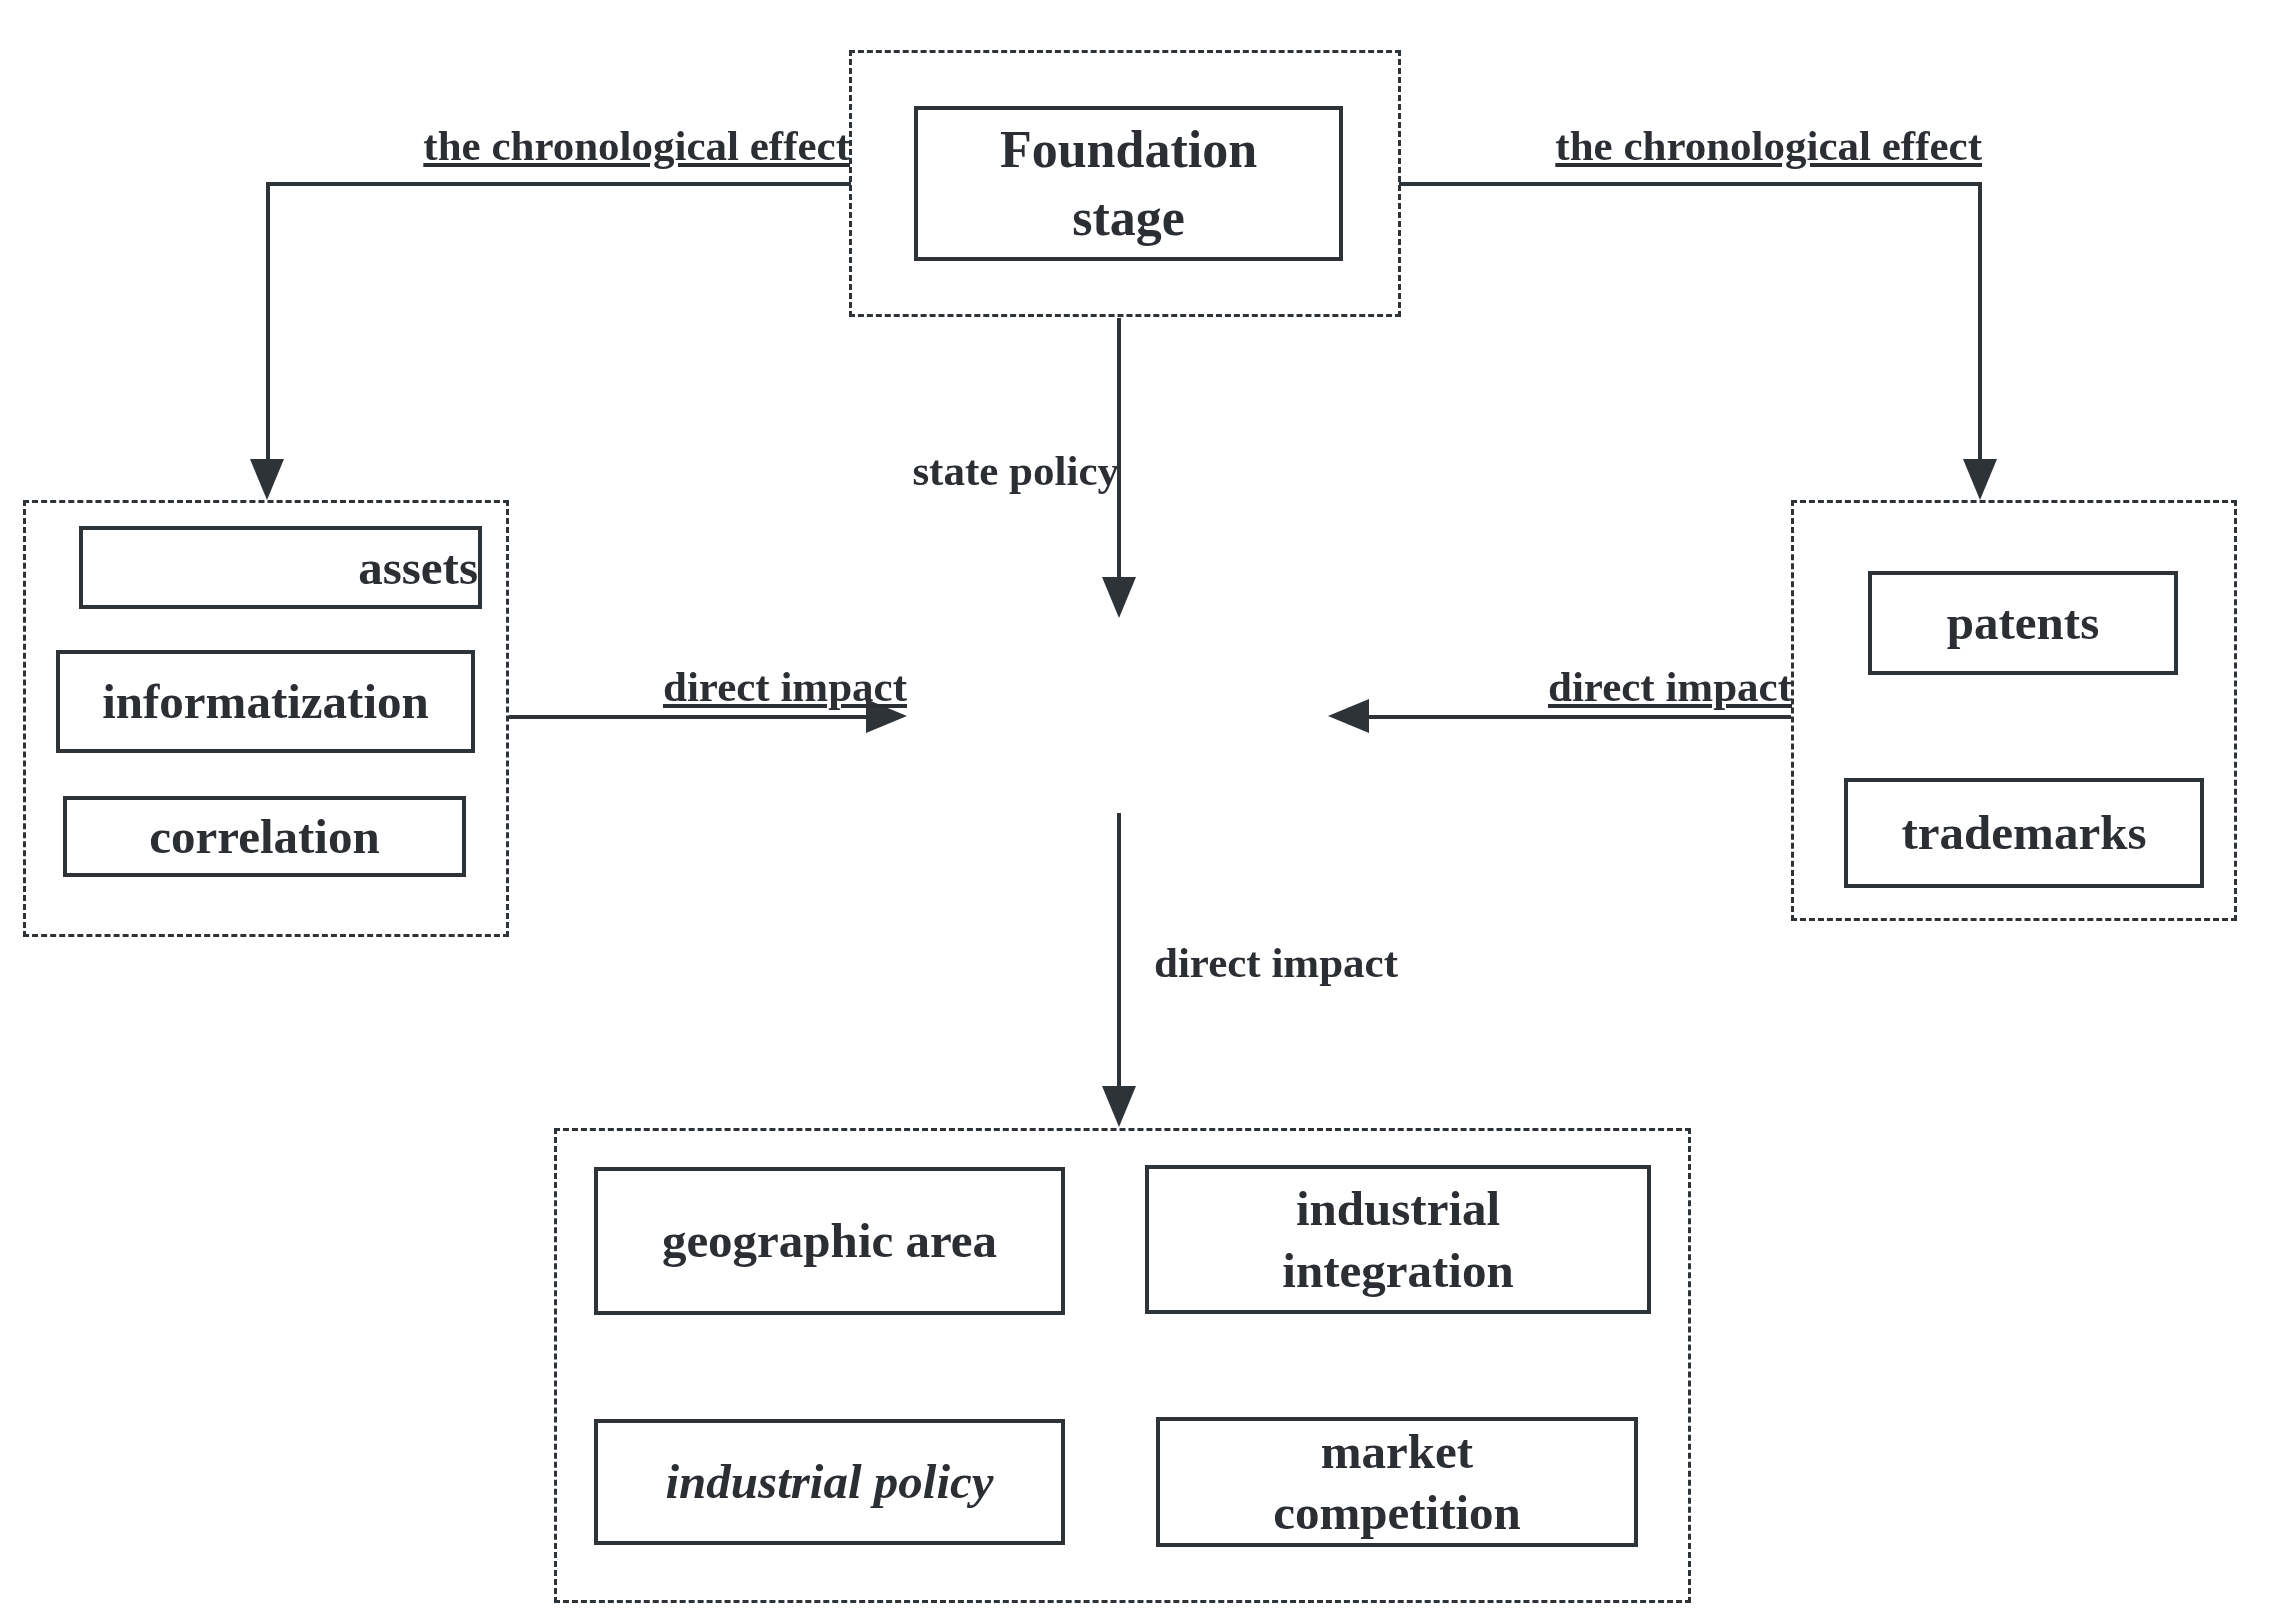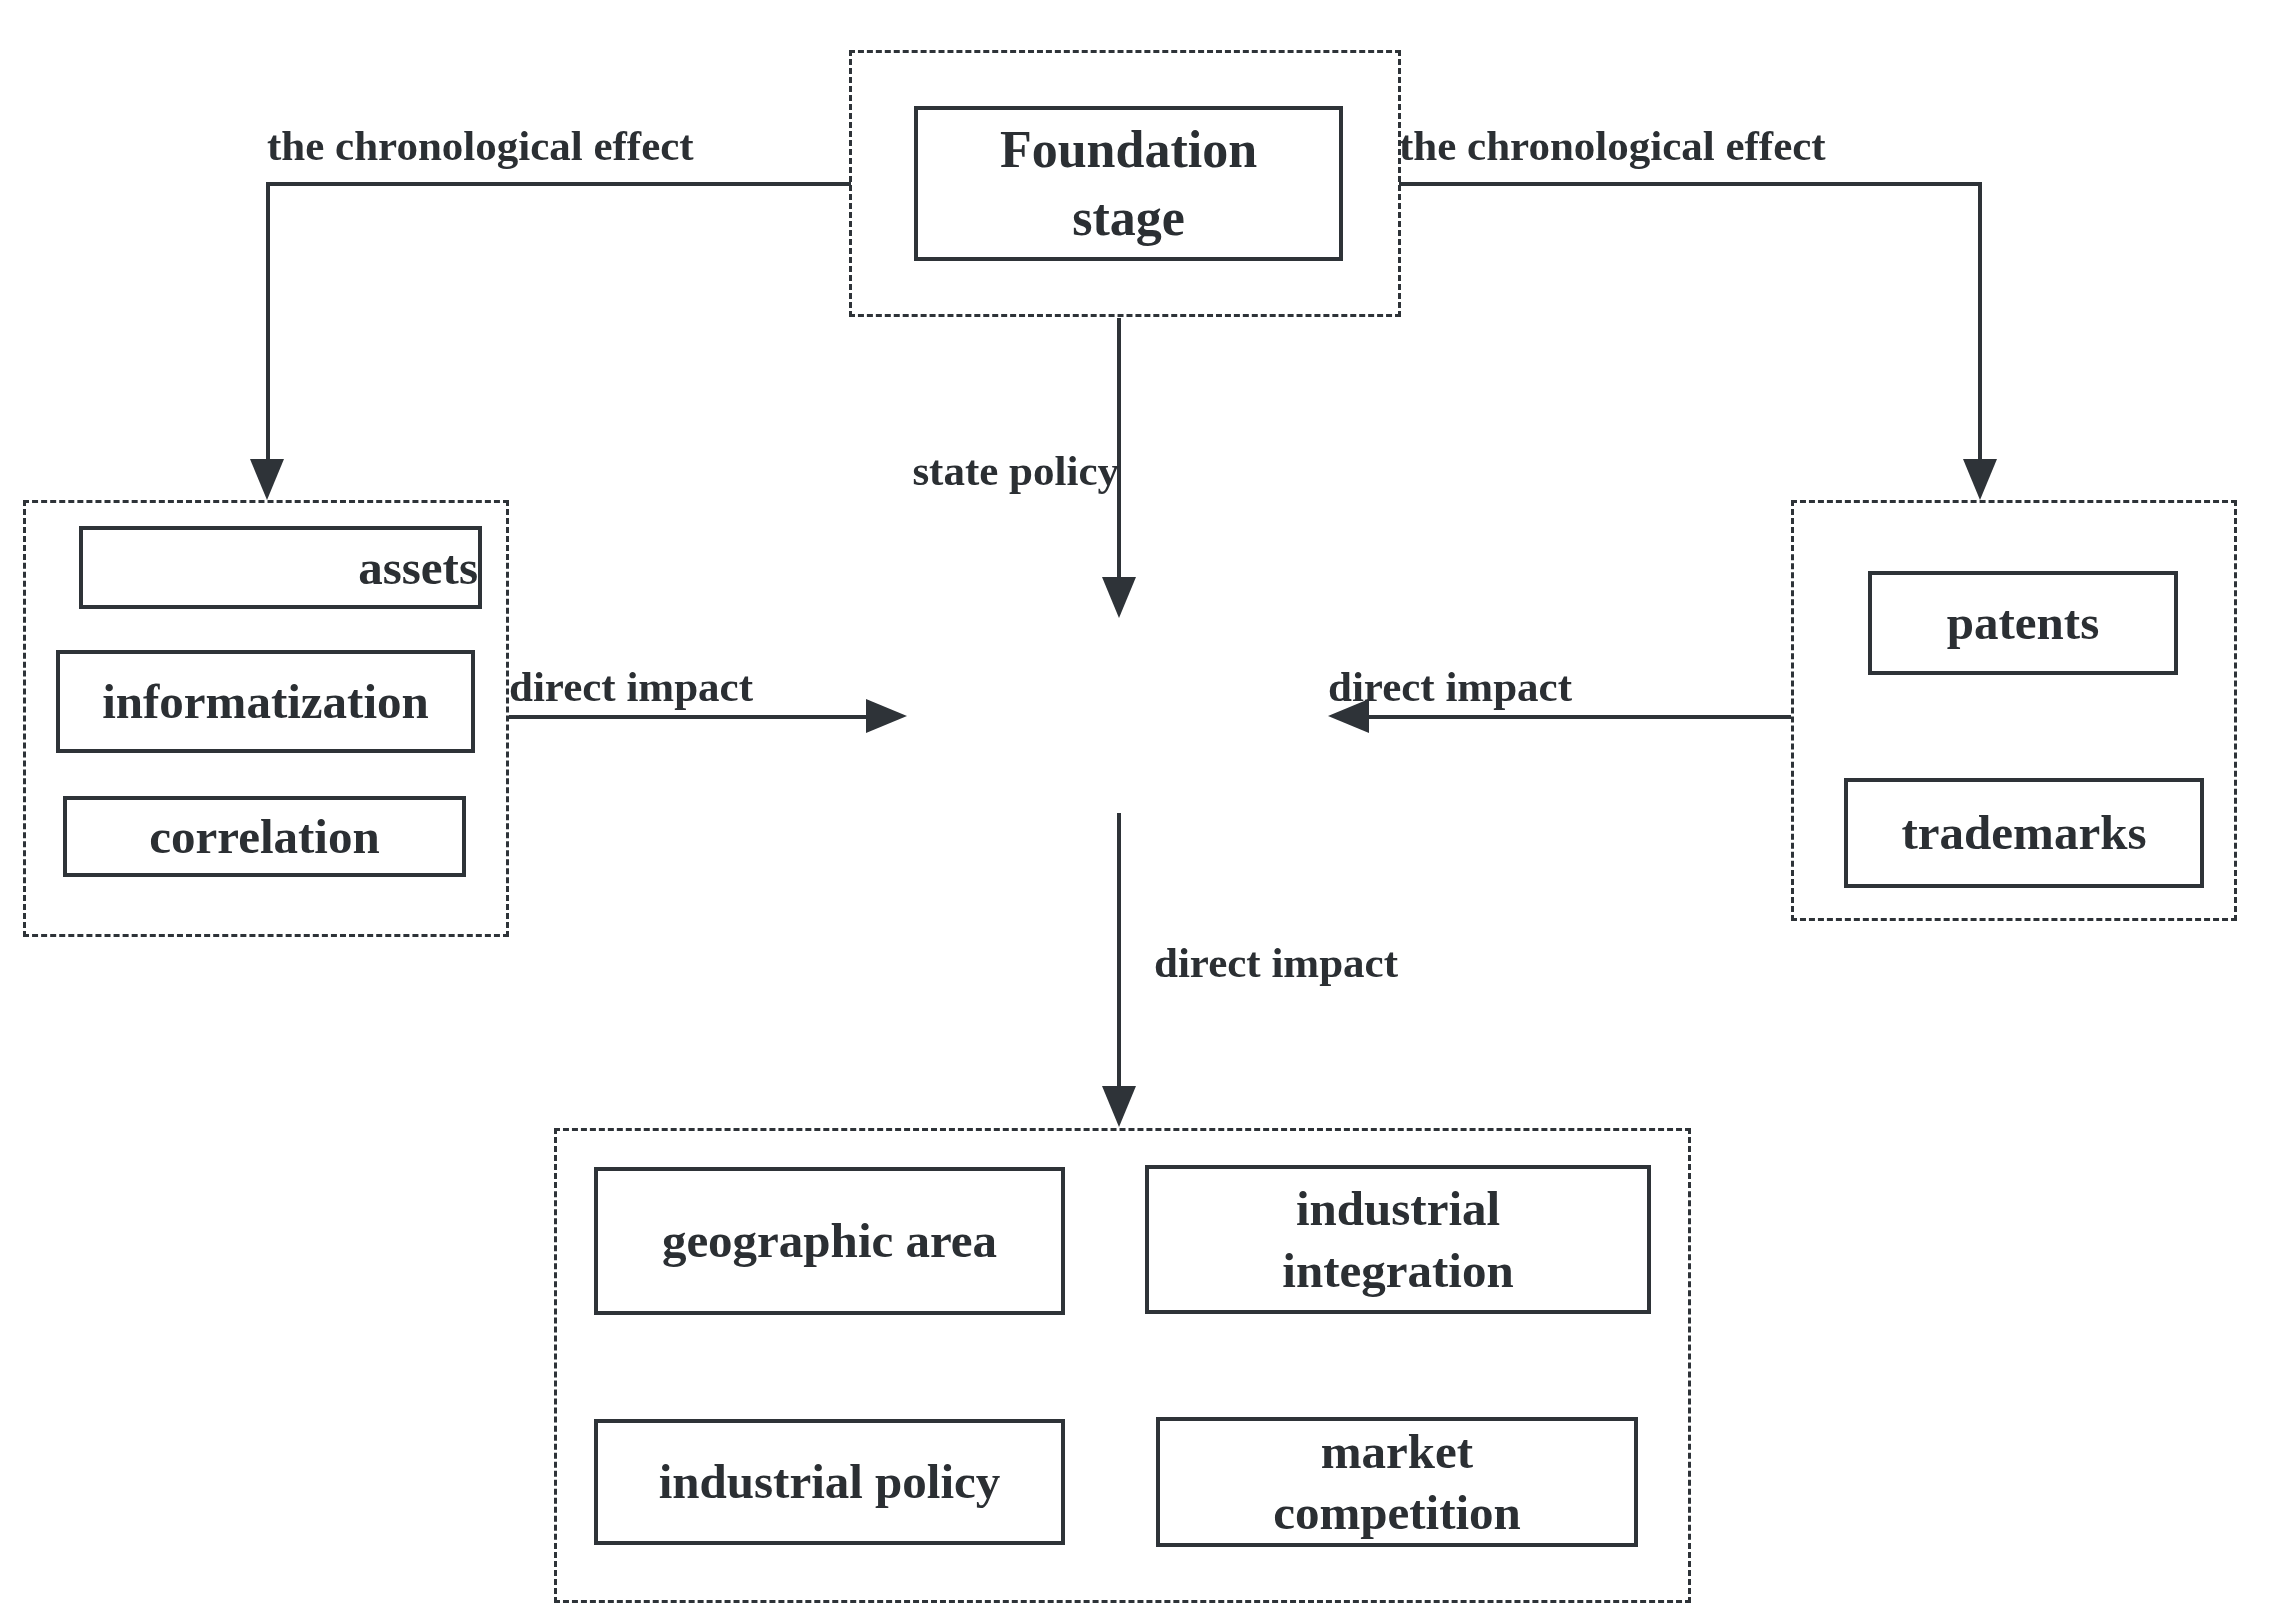--- a/index.html
+++ b/index.html
@@ -11,21 +11,21 @@
   .group{position:absolute;border:3.6px dashed #2e3338;box-sizing:border-box;background:transparent;}
   .box{
     position:absolute;border:4.5px solid #2e3338;box-sizing:border-box;background:#ffffff;
     display:flex;flex-direction:column;align-items:center;justify-content:center;
     text-align:center;font-weight:bold;
   }
   .big{font-size:52px;line-height:1.3;}
   .mid{font-size:49px;line-height:1.25;}
   .line{position:absolute;background:#2e3338;}
   .elabel{position:absolute;font-weight:bold;font-size:43px;color:#2b2f33;white-space:nowrap;}
-  .center{text-align:left;}
+  .center{text-align:right;text-decoration:underline;}
   .right{text-align:right;}
   .arrow{position:absolute;width:0;height:0;}
   .arrow.down{border-left:17px solid transparent;border-right:17px solid transparent;border-top:41px solid #2e3338;}
   .arrow.point-right{border-top:17px solid transparent;border-bottom:17px solid transparent;border-left:41px solid #2e3338;}
   .arrow.point-left{border-top:17px solid transparent;border-bottom:17px solid transparent;border-right:41px solid #2e3338;}
 </style>
 </head>
 <body>
 
 <div class="canvas">
@@ -90,21 +90,21 @@
 
   <div class="box mid" style="left:594px;top:1167px;width:471px;height:148px;">
     <span>geographic area</span>
   </div>
 
   <div class="box mid" style="left:1145px;top:1165px;width:506px;height:149px;">
     <span>industrial</span>
     <span>integration</span>
   </div>
 
-  <div class="box mid" style="left:594px;top:1419px;width:471px;height:126px;">
+  <div class="box mid" style="left:594px;top:1419px;width:471px;height:126px;font-style:italic;">
     <span>industrial policy</span>
   </div>
 
   <div class="box mid" style="left:1156px;top:1417px;width:482px;height:130px;">
     <span>market</span>
     <span>competition</span>
   </div>
 
 </div>
 

